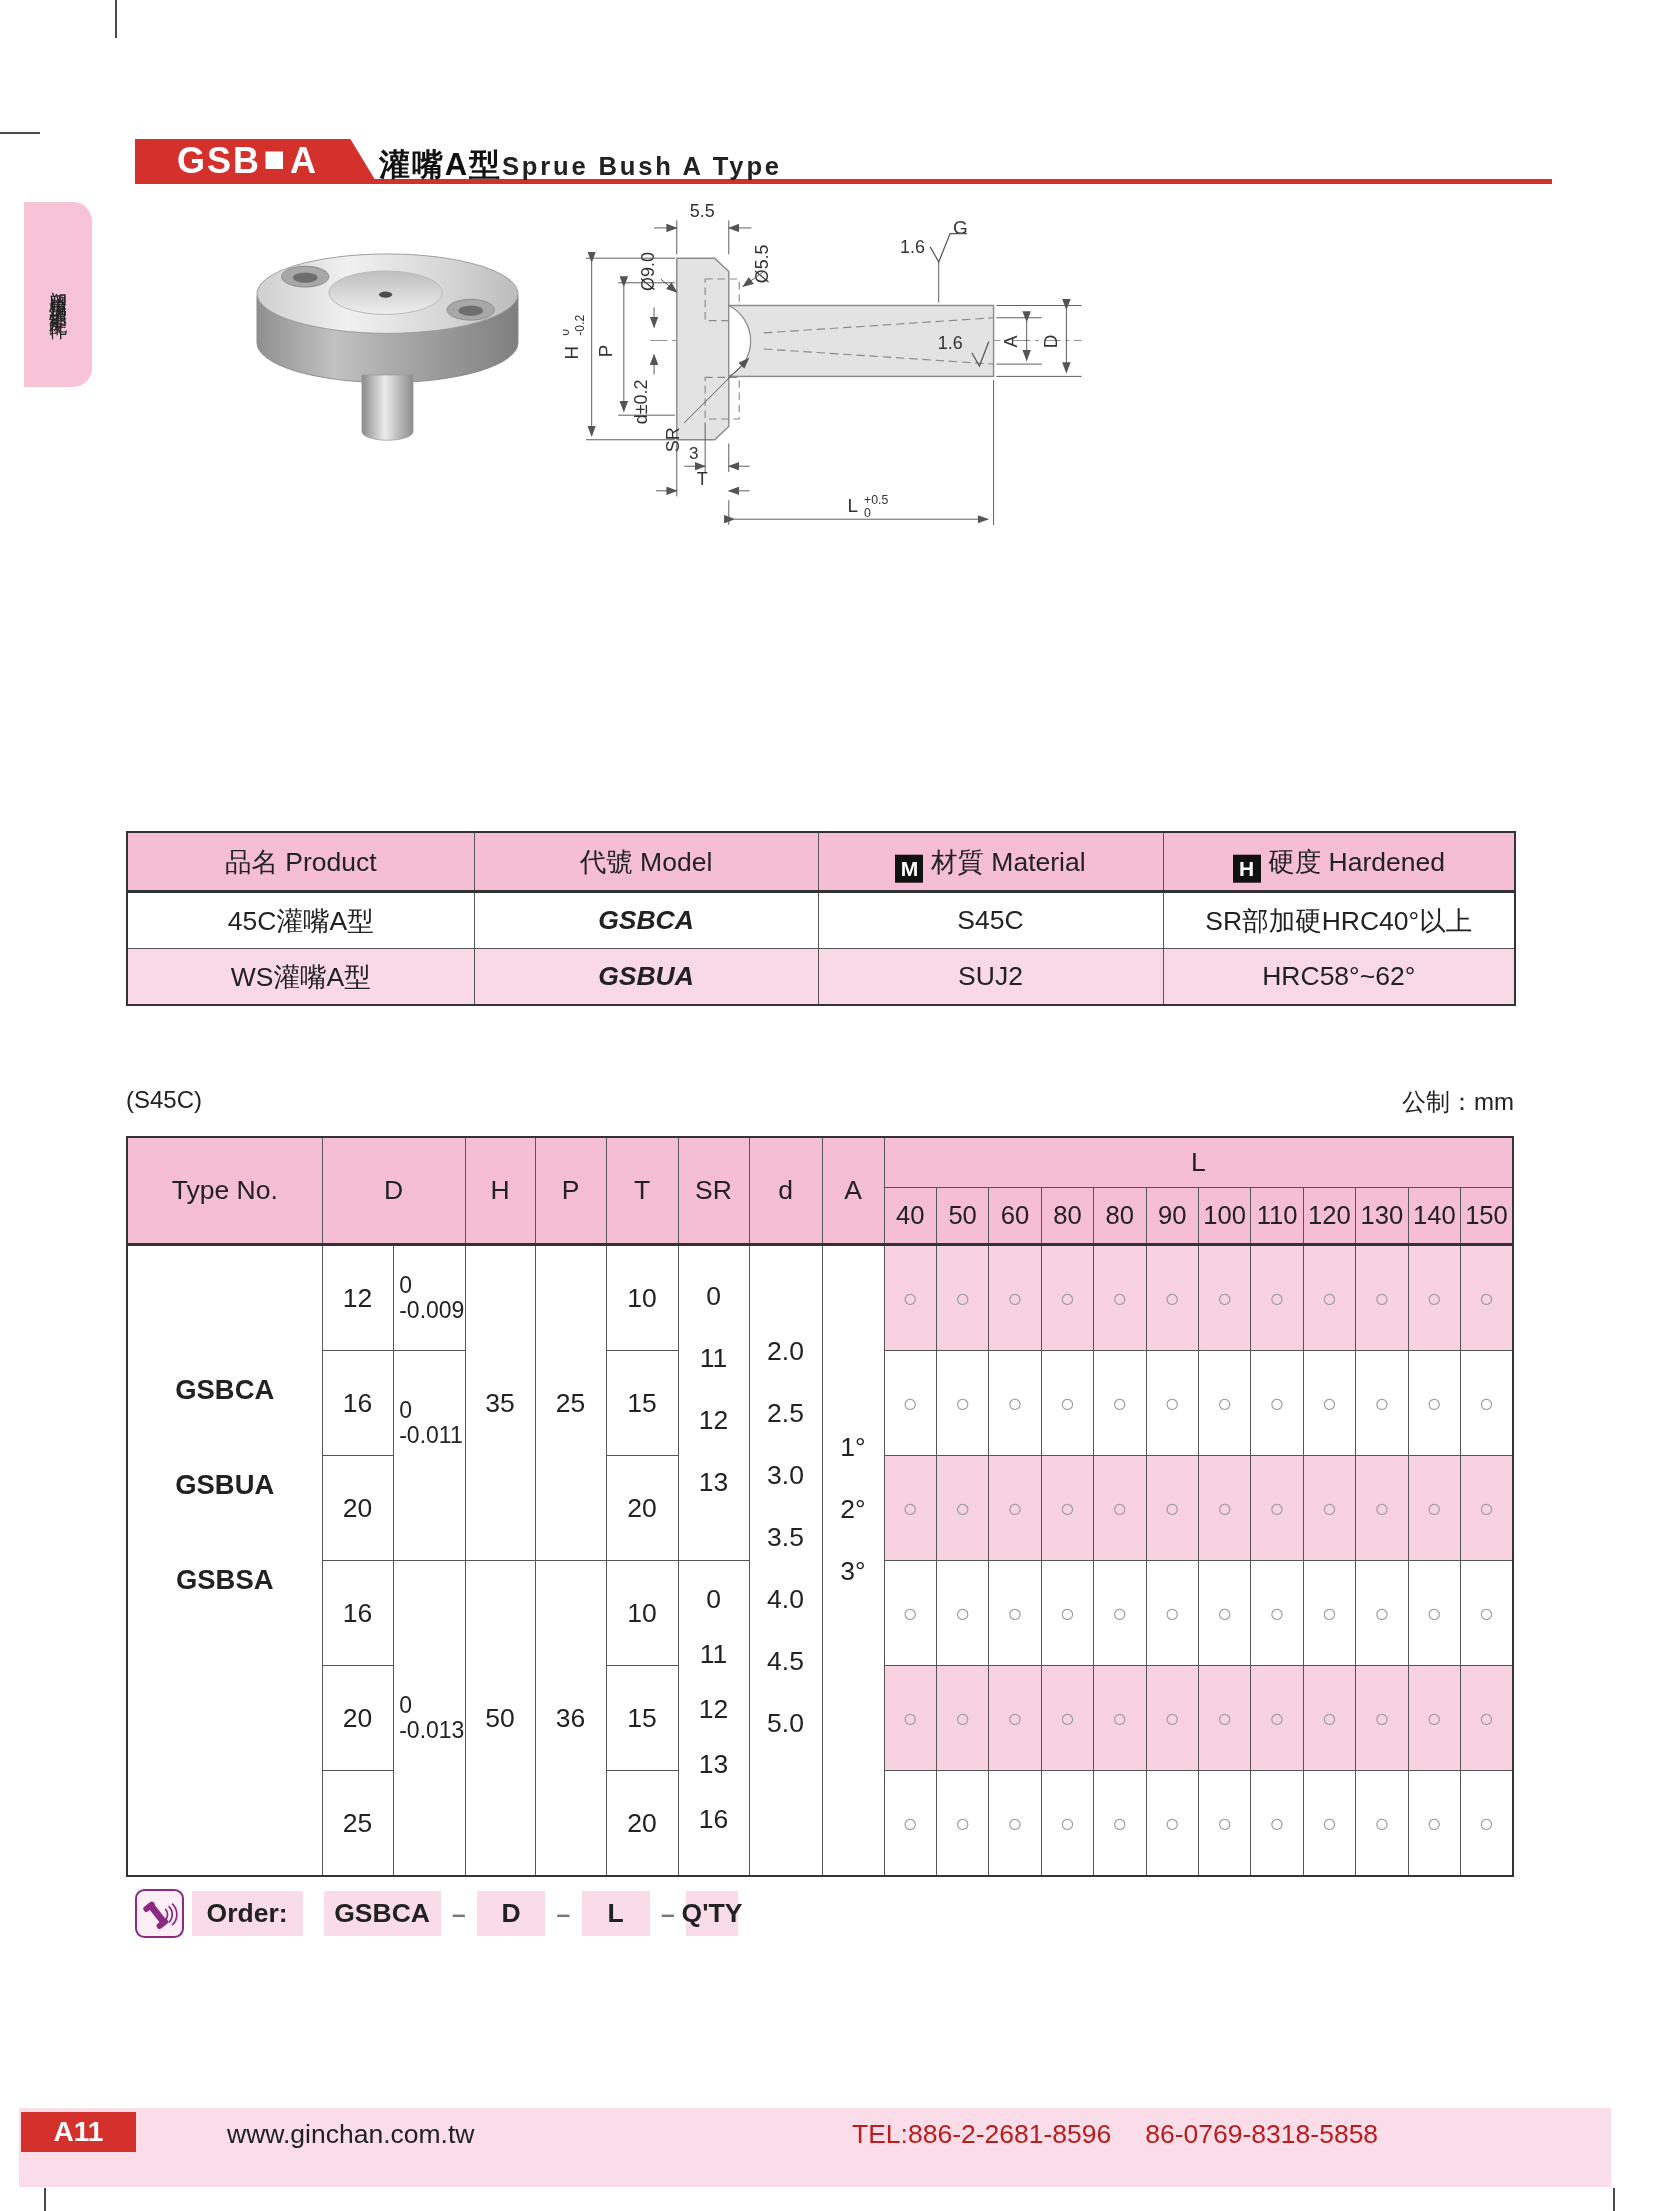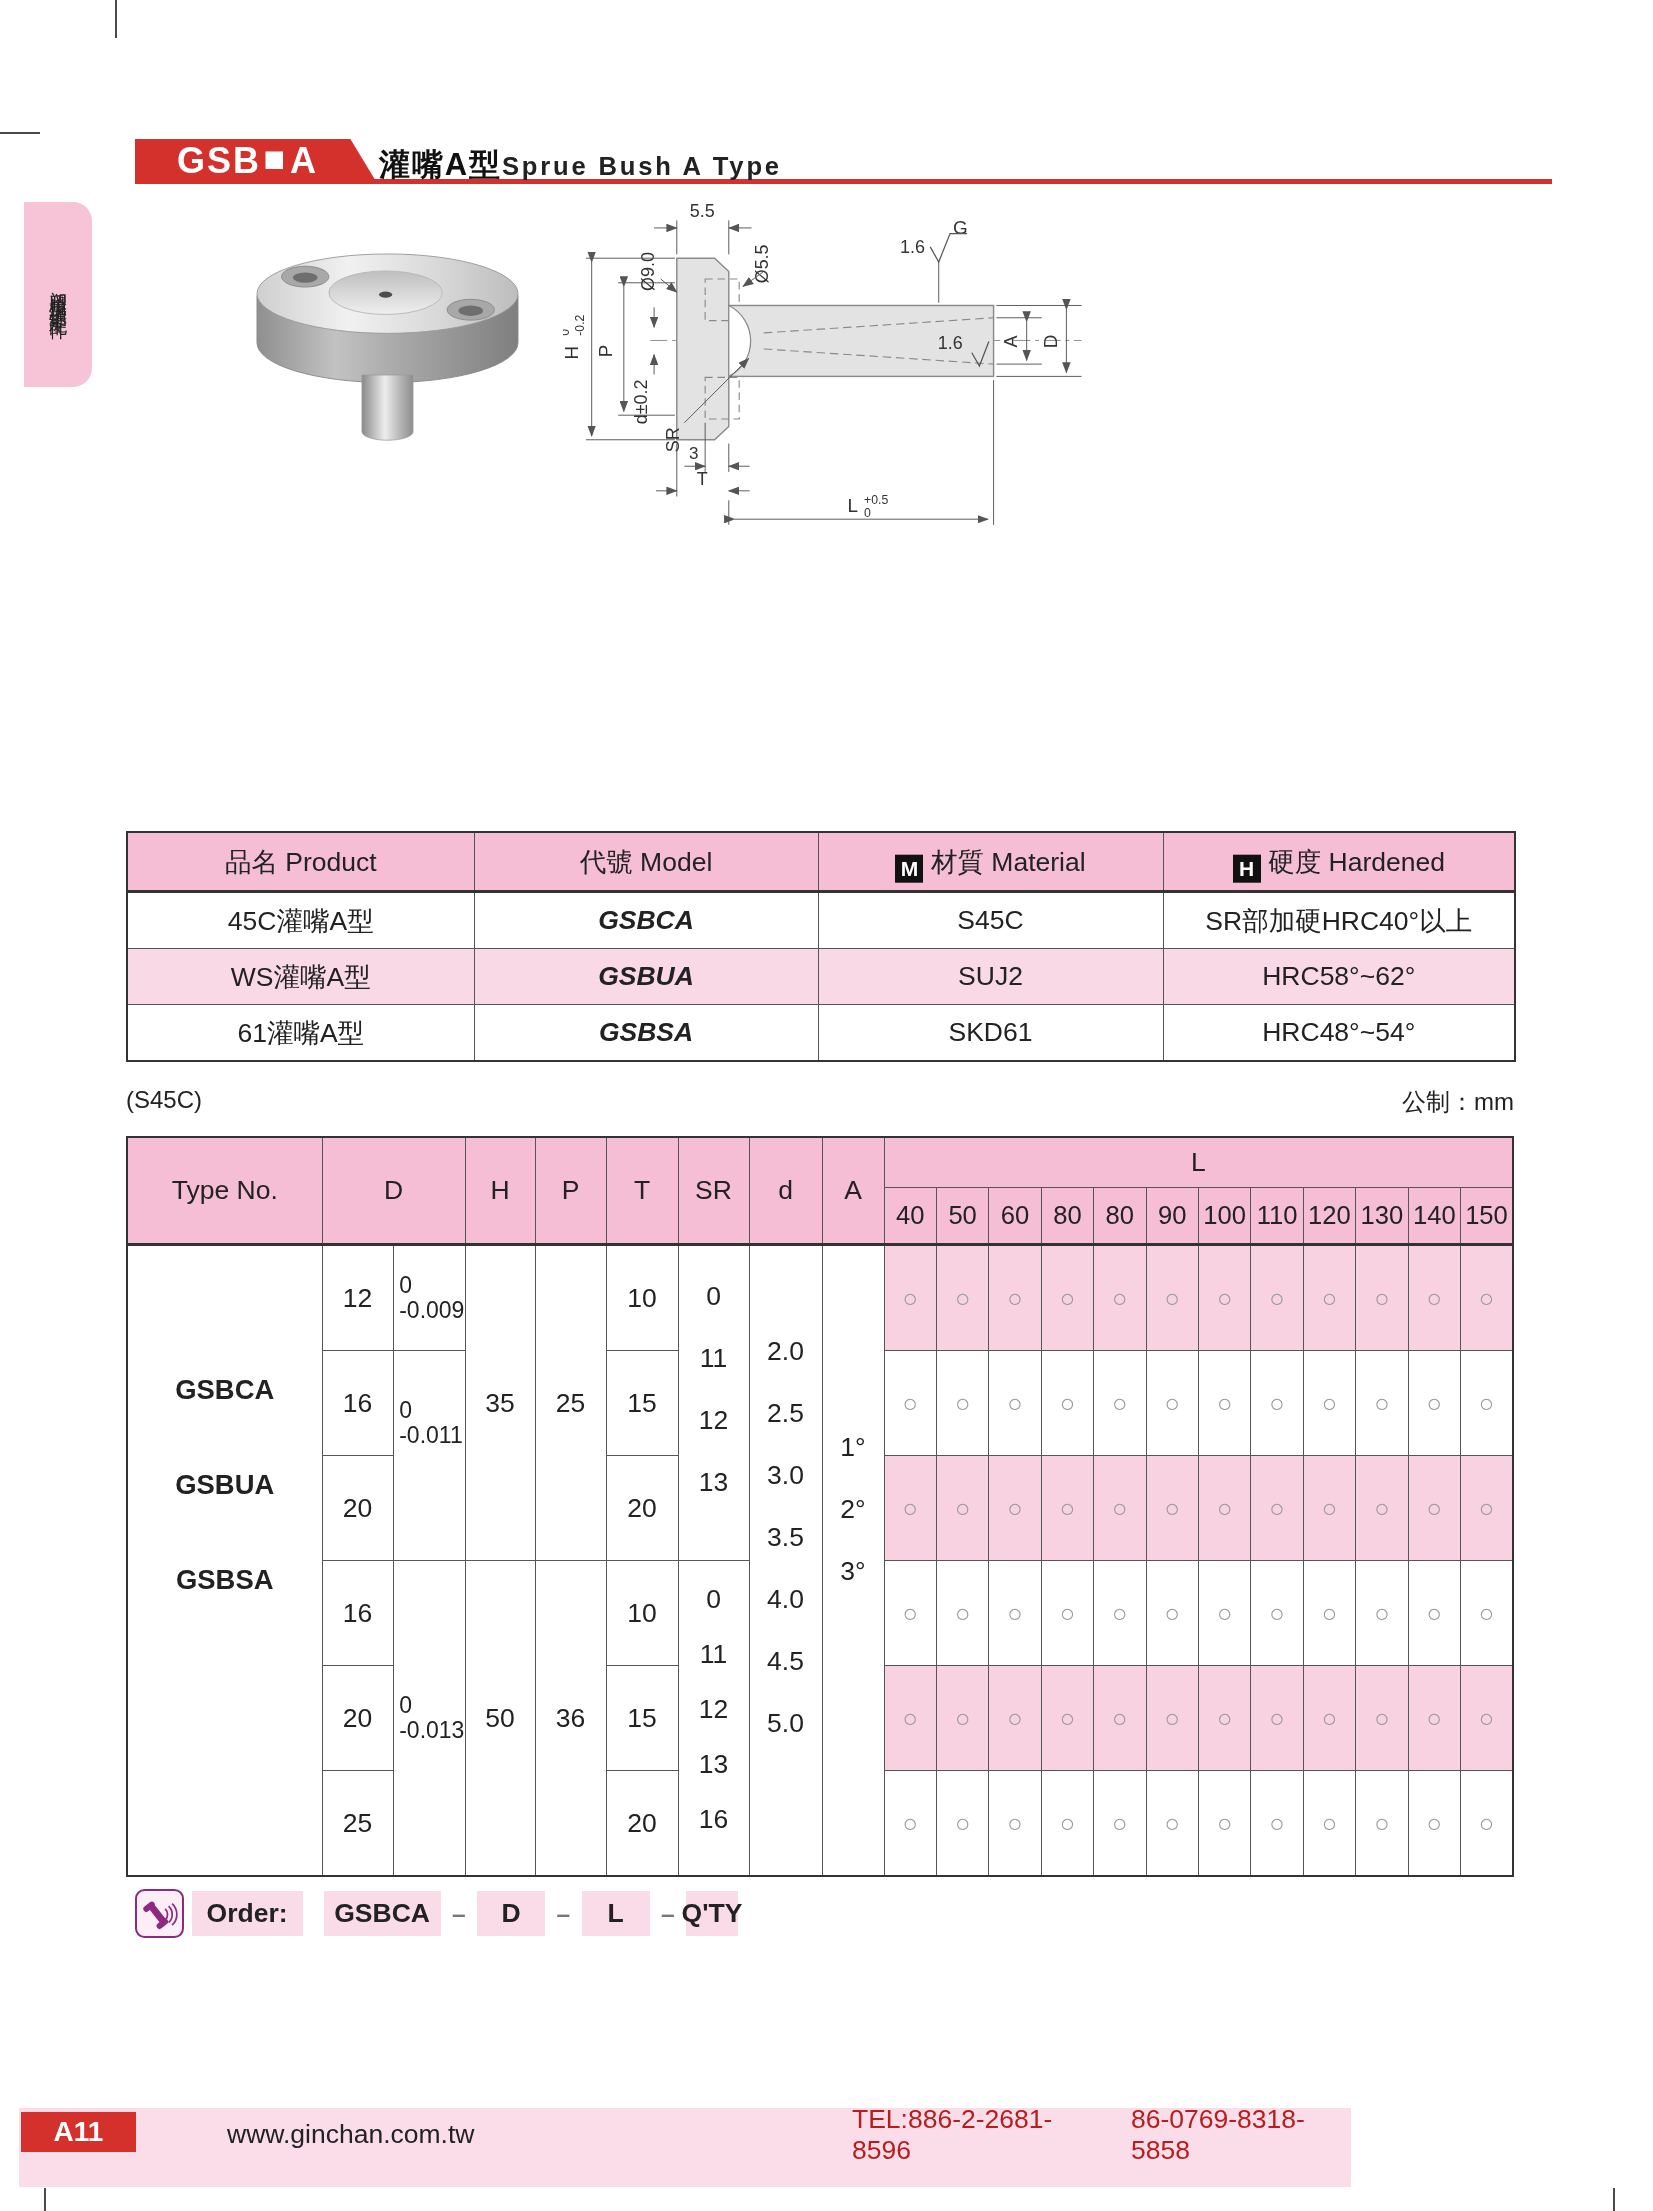--- a/index.html
+++ b/index.html
@@ -67,21 +67,21 @@
   .order-row{position:absolute;left:135px;top:1889px;display:flex;align-items:center;font-weight:bold;}
   .order-icon{width:45px;height:45px;border:2.8px solid #8c2a82;border-radius:9.5px;background:#fdeef6;
               display:flex;align-items:center;justify-content:center;margin-right:7.6px;}
   .order-label{background:#fadce9;height:45px;display:flex;align-items:center;padding:0 15px;
                font-size:26.5px;margin-right:21px;}
   .order-box{background:#fadce9;height:45px;display:flex;align-items:center;justify-content:center;
              font-size:26.5px;}
   .order-sep{color:#777;font-size:24.6px;margin:0 11.4px;}
   .w-code{width:117px;}.w-d{width:68px;}.w-l{width:68px;}.w-q{width:52px;}
   
-  .footer{position:absolute;left:19px;top:2108px;width:1332px;height:79px;background:#fbdde9;}
+  .footer{position:absolute;left:19px;top:2108px;width:1592px;height:79px;background:#fbdde9;}
   .pageno{position:absolute;left:1.9px;top:3.8px;width:115px;height:40px;background:#d4312d;color:#fff;
           font-weight:bold;font-size:28px;display:flex;align-items:center;justify-content:center;}
   .site{position:absolute;left:208px;top:0;height:53px;display:flex;align-items:center;font-size:26.5px;color:#222;}
   .tels{position:absolute;left:833px;top:0;height:53px;display:flex;align-items:center;gap:34px;font-size:26.5px;color:#b91c1c;}
   
   .dwg text{font-family:"Liberation Sans","DejaVu Sans",sans-serif;fill:#333;}
 </style>
 </head>
 <body>
 
@@ -267,26 +267,20 @@
         <td class="model">GSBCA</td>
         <td>S45C</td>
         <td>SR部加硬HRC40°以上</td>
       </tr>
       <tr class="alt">
         <td>WS灌嘴A型</td>
         <td class="model">GSBUA</td>
         <td>SUJ2</td>
         <td>HRC58°~62°</td>
       </tr>
-      <tr>
-        <td>61灌嘴A型</td>
-        <td class="model">GSBSA</td>
-        <td>SKD61</td>
-        <td>HRC48°~54°</td>
-      </tr>
     </tbody>
   </table>
 
   <div class="cap-left">(S45C)</div>
   <div class="cap-right">公制：mm</div>
 
   <table class="stable">
     <colgroup>
       <col style="width:195px">
         <col style="width:71px">

